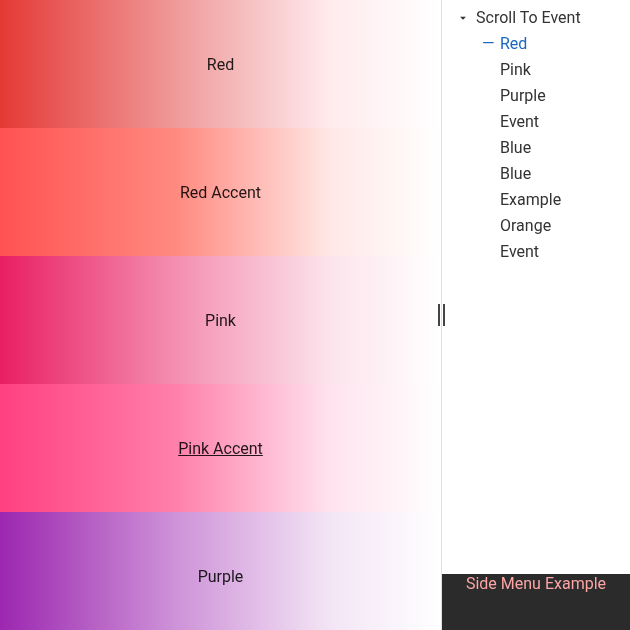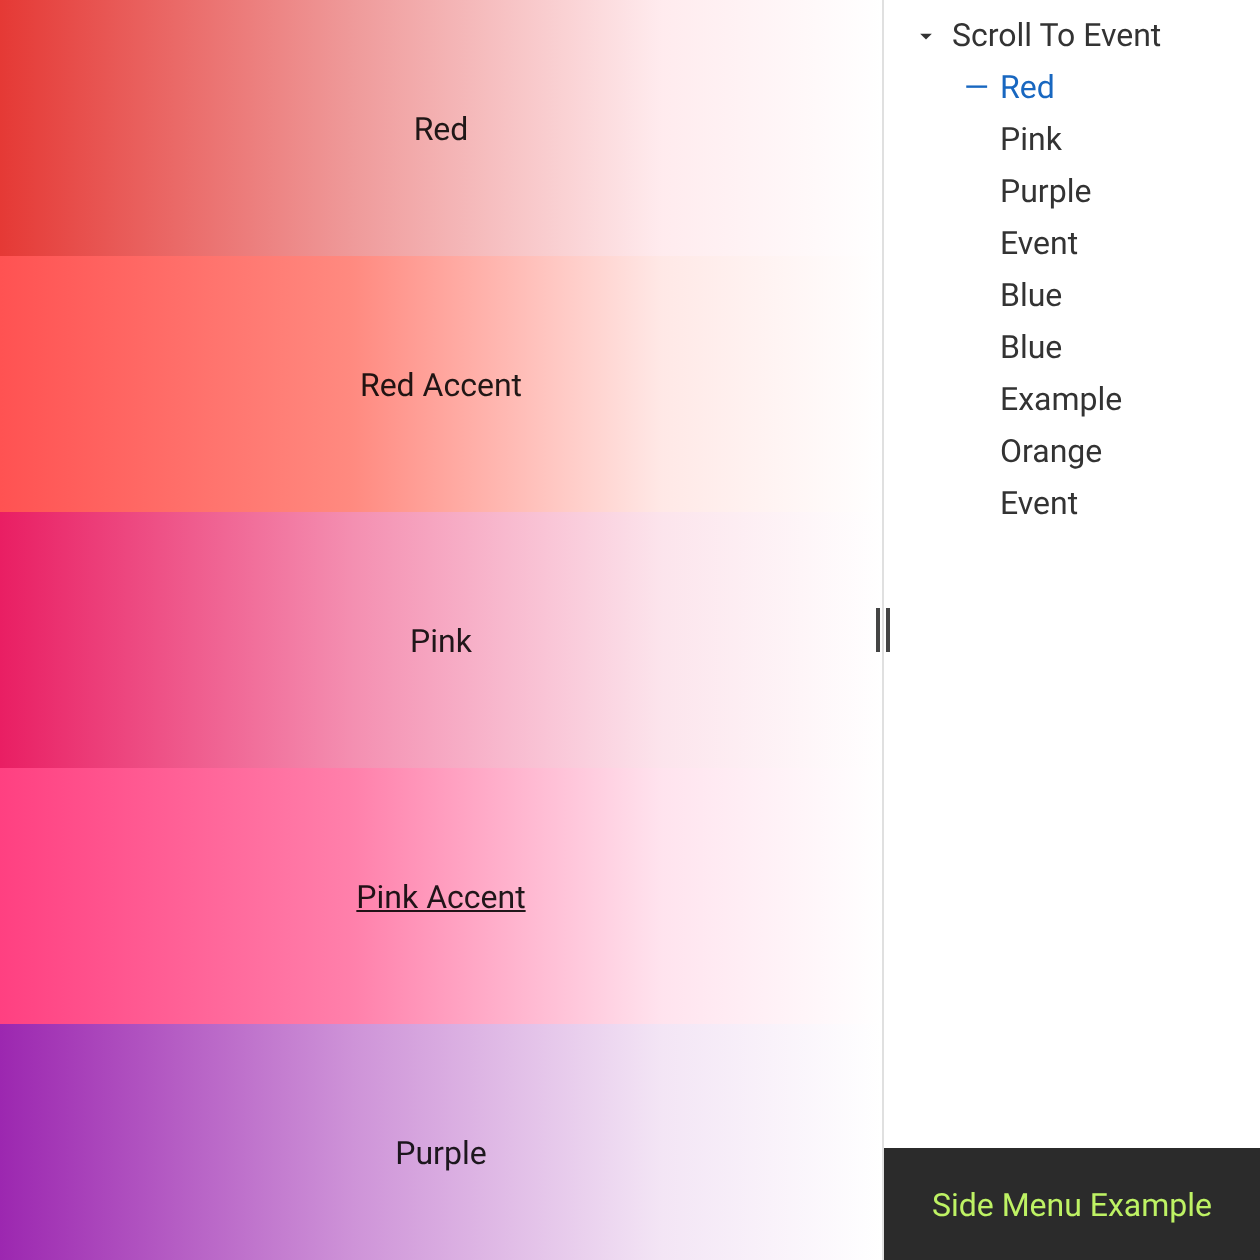--- a/index.html
+++ b/index.html
@@ -65,22 +65,22 @@
       display: flex; align-items: center; justify-content: center;
       gap: 3px; cursor: col-resize;
     }
     .drag-handle .bar {
       width: 2px; height: 22px; background: #444;
     }
 
     .footer-btn {
       position: absolute; right: 0; bottom: 0;
       width: 188px; height: 56px;
-      background: #2b2b2b; color: #bef264;
-      display: flex; align-items: center; justify-content: center;
+      background: #2b2b2b; color: #fca5a5;
+      display: flex; justify-content: center;
       font-size: 16px; cursor: pointer;
     }
   </style>
 </head>
 <body>
 
 <div class="main">
   <div class="swatch red">
       <span>Red</span>
     </div>

